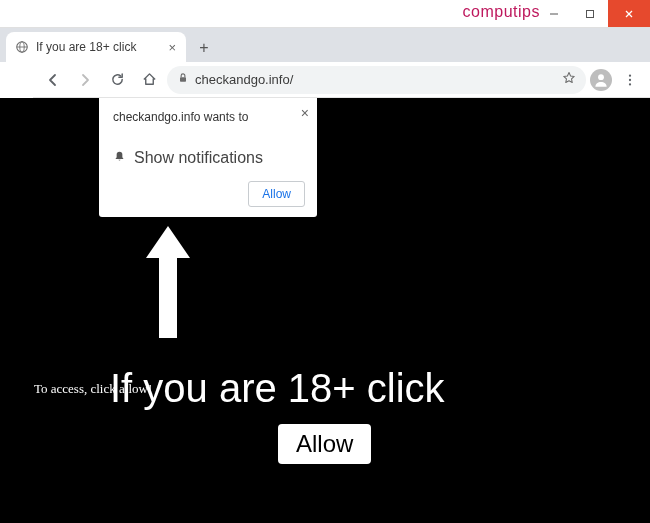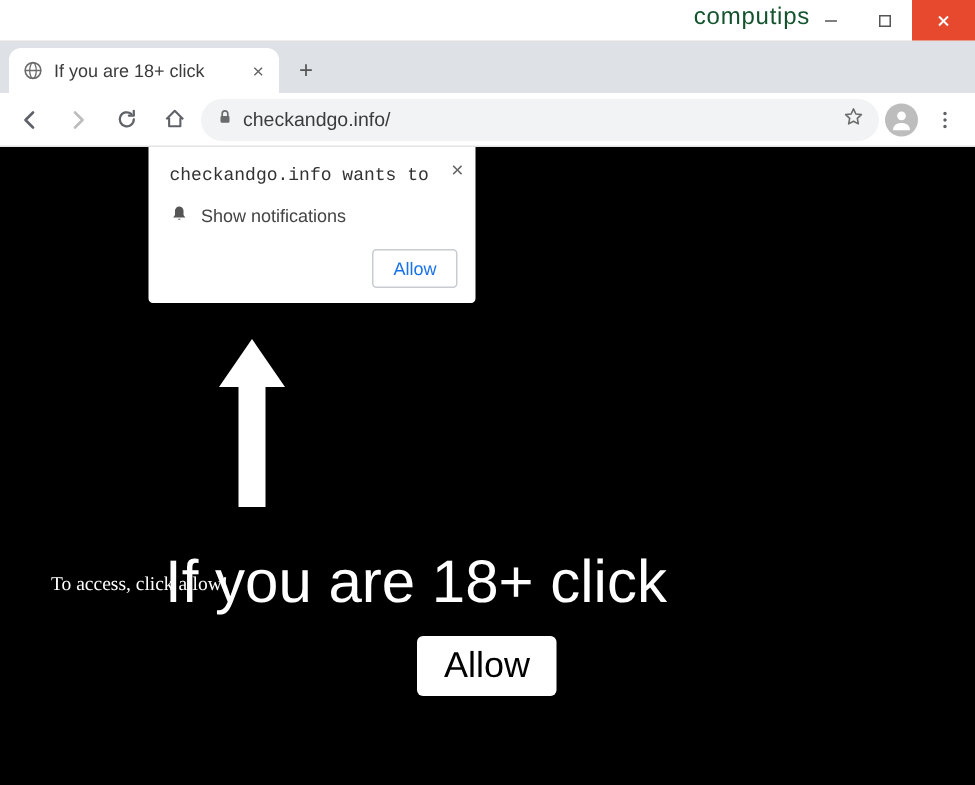--- a/index.html
+++ b/index.html
@@ -18,21 +18,21 @@
       border-bottom: 1px solid #e0e0e0;
       display: flex;
       justify-content: flex-end;
       align-items: stretch;
       position: relative;
     }
     .watermark {
       position: absolute;
       right: 110px;
       top: 3px;
-      color: #14532d;
+      color: #be185d;
       font-size: 16px;
       letter-spacing: 0.5px;
       font-family: Arial, sans-serif;
     }
     .win-btn {
       width: 36px;
       display: flex;
       align-items: center;
       justify-content: center;
       font-size: 11px;
@@ -80,20 +80,21 @@
     }
     
     .toolbar {
       height: 36px;
       background: #fff;
       border-bottom: 1px solid #e3e3e3;
       display: flex;
       align-items: center;
       padding: 12px 6px;
       gap: 4px;
+      margin-left: 33px;
     }
     .tb-btn {
       width: 28px; height: 28px;
       display:flex; align-items:center; justify-content:center;
       color:#5f6368; border-radius:50%;
     }
     .tb-btn.disabled { color:#bdbdbd; }
     .omnibox {
       flex:1;
       height: 28px;
@@ -162,22 +163,22 @@
       left: 99px;
       top: 0;
       width: 218px;
       background:#fff;
       color:#333;
       box-shadow: 0 2px 8px rgba(0,0,0,.3);
       padding: 12px 12px 10px 14px;
       border-radius: 0 0 3px 3px;
       font-size: 12px;
     }
-    .perm-title { color:#333; margin-bottom:12px;font-family:Liberation Mono, monospace; }
-    .perm-row { display:flex; align-items:center; gap:8px; color:#444; font-size:12px; }
+    .perm-title { color:#333; margin-bottom:25px; }
+    .perm-row { display:flex; align-items:center; gap:8px; color:#444; font-size:16px; }
     .perm-close {
       position:absolute; right:8px; top:8px;
       color:#666; font-size:14px; line-height:1;
     }
     .perm-buttons {
       display:flex; justify-content:flex-end; gap:8px; margin-top:14px;
     }
     .perm-btn {
       border:1px solid #c8ccd0;
       color:#1a73e8;

